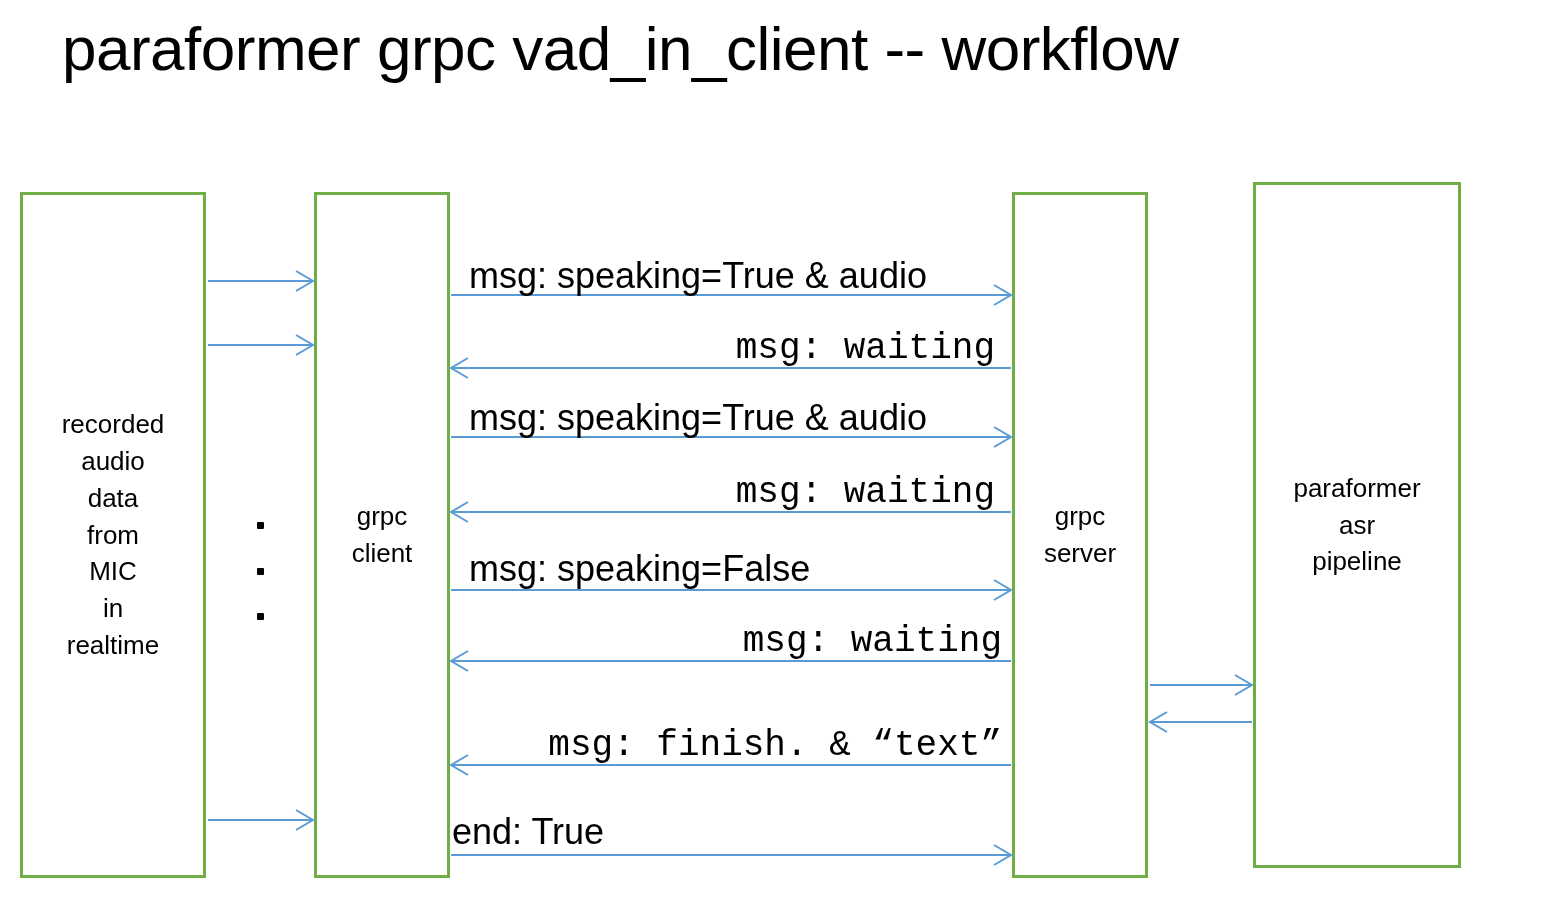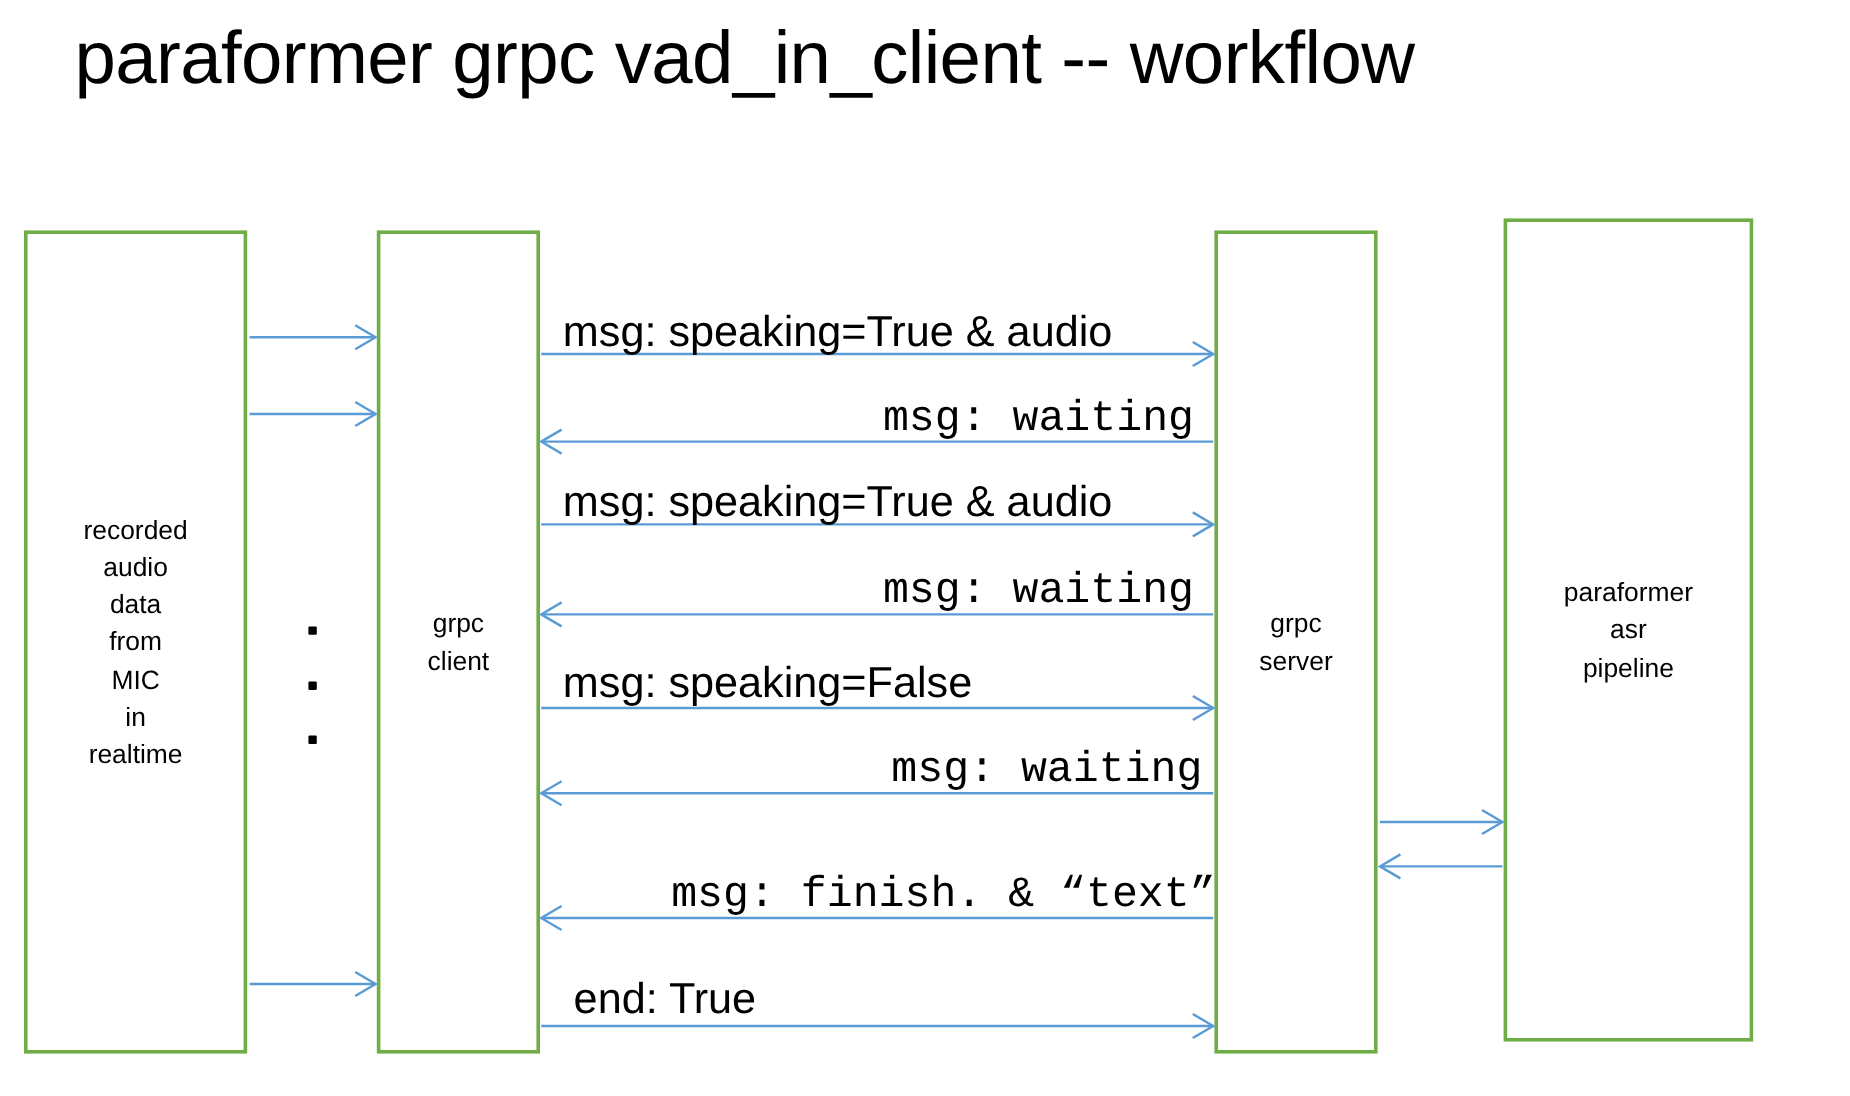--- a/index.html
+++ b/index.html
@@ -31,21 +31,21 @@
     position: absolute;
     border: 3px solid #6FAD46;
     background: #ffffff;
     box-sizing: border-box;
     display: flex;
     align-items: center;
     justify-content: center;
     text-align: center;
   }
   .lane-label {
-    font-size: 22px;
+    font-size: 26px;
     line-height: 1.42;
     color: #000000;
     white-space: pre-line;
   }
   .ellipsis-dots {
     position: absolute;
     display: flex;
     flex-direction: column;
     align-items: center;
     justify-content: space-between;
@@ -162,21 +162,21 @@
     </g>
 </svg>
 
 <div id="labels-container">
     <div class="msg-label align-left" style="top: 256px; left: 469px;">msg: speaking=True &amp; audio</div>
     <div class="msg-label align-right" style="top: 329px; left: 0px; width: 995px;">msg: waiting</div>
     <div class="msg-label align-left" style="top: 398px; left: 469px;">msg: speaking=True &amp; audio</div>
     <div class="msg-label align-right" style="top: 473px; left: 0px; width: 995px;">msg: waiting</div>
     <div class="msg-label align-left" style="top: 549px; left: 469px;">msg: speaking=False</div>
     <div class="msg-label align-right" style="top: 622px; left: 0px; width: 1002px;">msg: waiting</div>
-    <div class="msg-label align-right" style="top: 726px; left: 0px; width: 1002px; padding-left: 11px;">msg: finish. &amp;  “text”</div>
-    <div class="msg-label align-left" style="top: 812px; left: 478px;">end: True</div>
+    <div class="msg-label align-right" style="top: 726px; left: 0px; width: 1002px;">msg: finish. &amp;  “text”</div>
+    <div class="msg-label align-left" style="top: 812px; left: 452px;">end: True</div>
   </div>
 
 <div class="ellipsis-dots" style="left: 254px; top: 522px; height: 98px; width: 12px;">
     <span></span>
     <span></span>
     <span></span>
   </div>
 
 </body></html>

